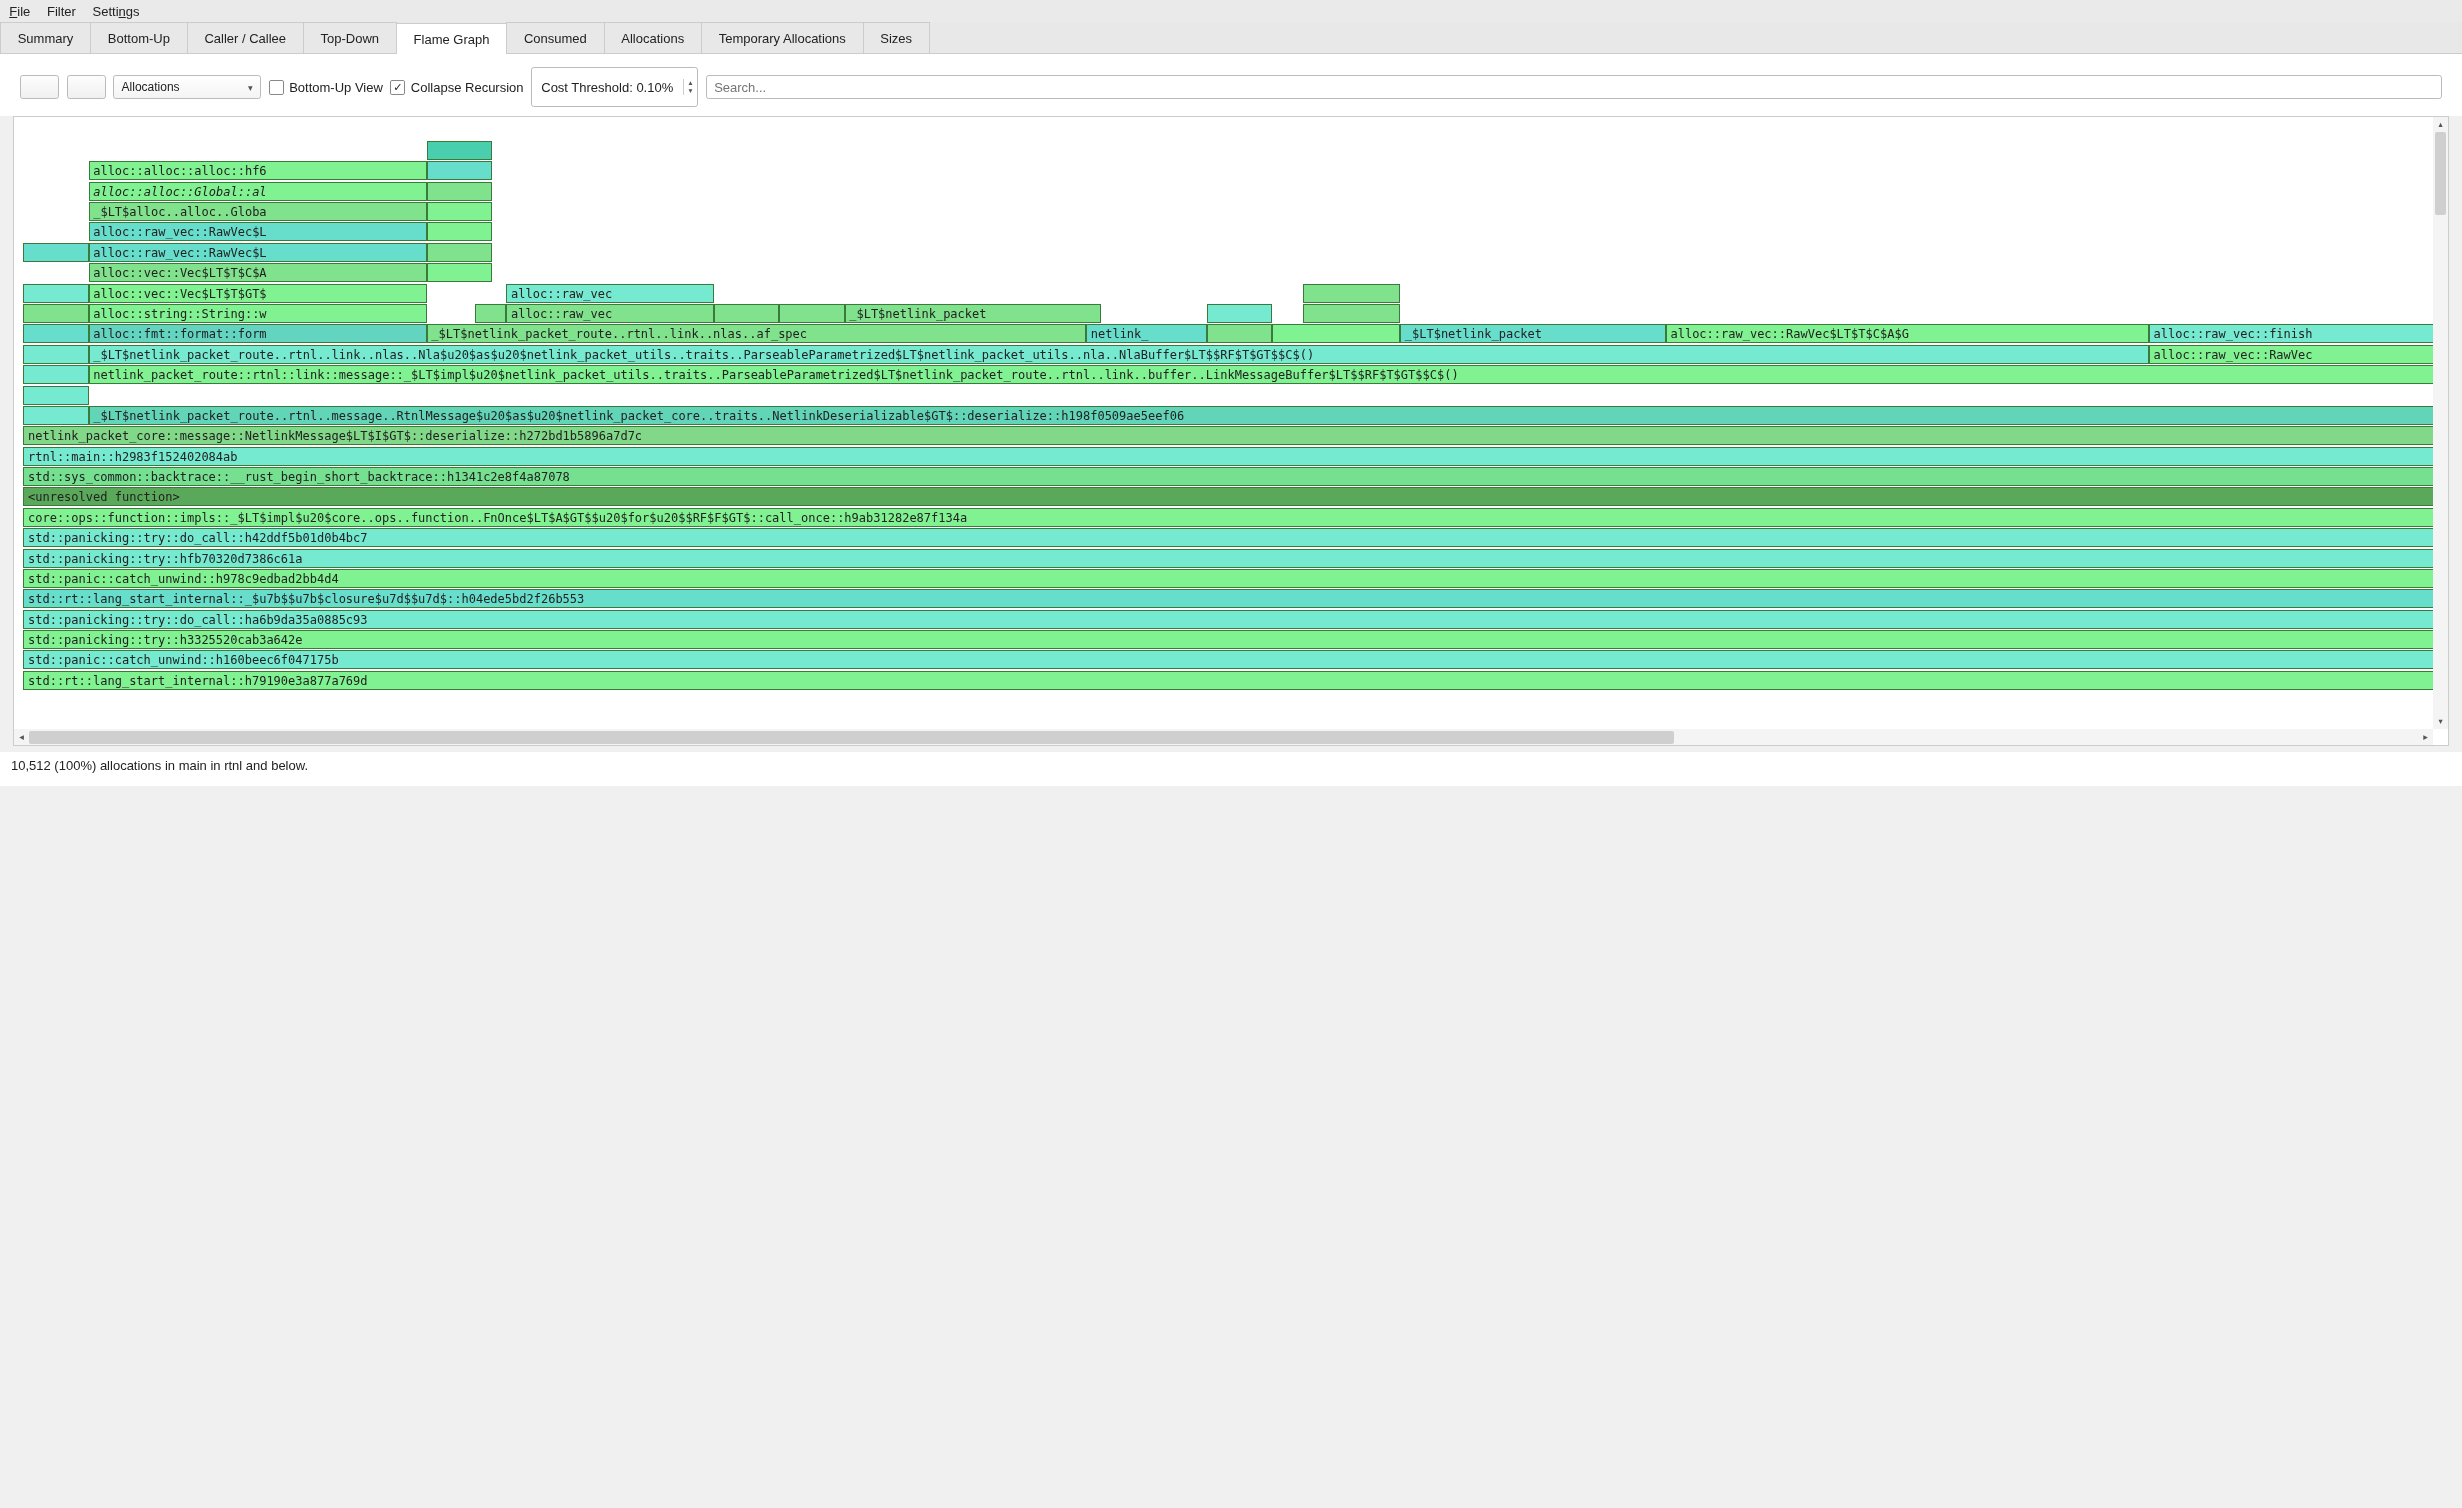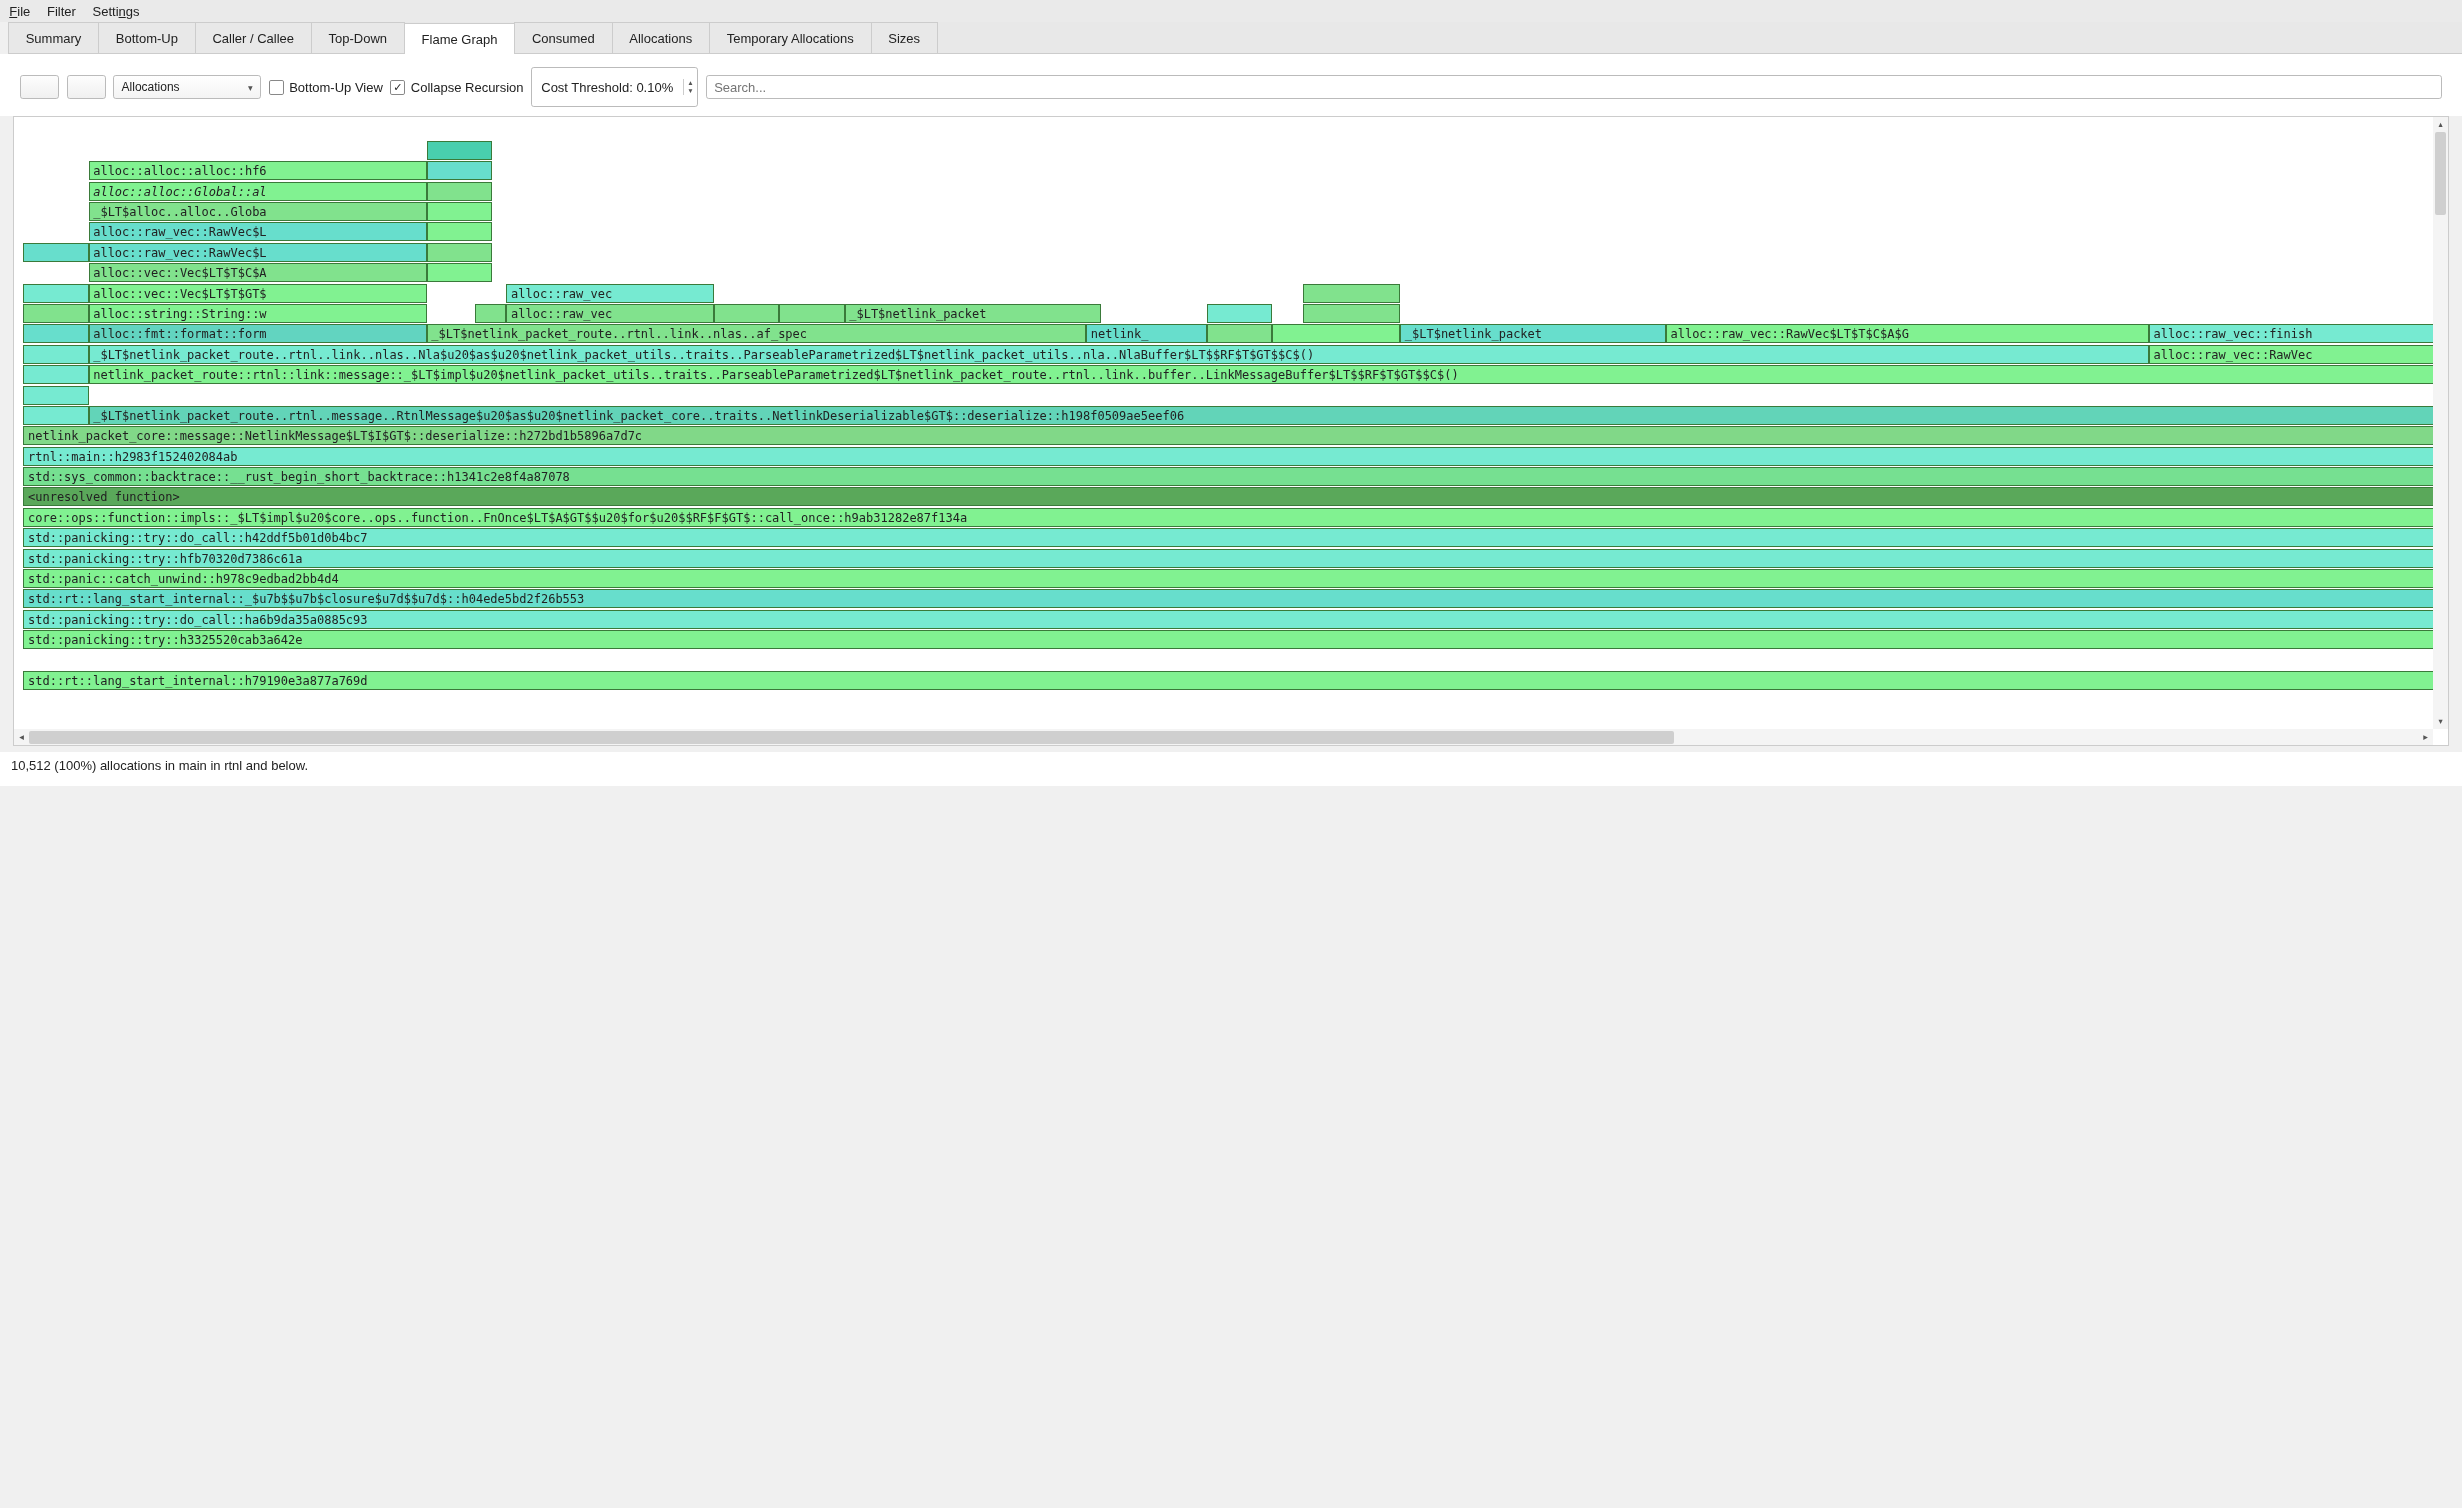--- a/index.html
+++ b/index.html
@@ -1,20 +1,20 @@
 <!DOCTYPE html>
 <html style="font-size:15px"><head>
 <meta charset="utf-8">
 <style>
 * { margin:0; padding:0; box-sizing:border-box; }
 body { font-family:-apple-system,BlinkMacSystemFont,"Segoe UI",sans-serif; font-size:12px; background:#f0f0f0; color:#222; }
 .menubar { display:flex; gap:16.7px; padding:3.7px 9.3px; background:#eaeaea; font-size:13px; }
 .menubar span { cursor:default; }
 .menubar span u { text-decoration:underline; }
-.tabbar { display:flex; background:#e8e8e8; border-bottom:0.9px solid #ccc;margin-left:8px; }
+.tabbar { display:flex; background:#e8e8e8; border-bottom:0.9px solid #ccc; }
 .tab { padding:7.4px 16.7px; border:0.9px solid #ccc; border-bottom:none; margin-right:-0.9px; background:#e8e8e8; cursor:default; font-size:13px; }
 .tab.active { background:#fff; position:relative; top:0.9px; }
 .toolbar { display:flex; align-items:center; gap:7.4px; padding:13px 20.4px 9.3px; background:#fff; }
 .btn-sq { width:39px; height:24px; border:0.9px solid #bbb; border-radius:2.8px; background:linear-gradient(#fdfdfd,#f0f0f0); }
 .select { display:flex; align-items:center; justify-content:space-between; min-width:148px; height:24px; padding:0 7.4px; border:0.9px solid #bbb; border-radius:2.8px; background:linear-gradient(#fff,#f4f4f4); cursor:default; }
 .chev { font-size:9.3px; color:#555; }
 .chk { display:flex; align-items:center; gap:5.6px; cursor:default; font-size:13px; }
 .chk .box { width:15px; height:15px; border:0.9px solid #888; border-radius:1.9px; background:#fff; display:flex; align-items:center; justify-content:center; font-size:11px; }
 .spin { display:flex; align-items:center; border:0.9px solid #bbb; border-radius:2.8px; height:40px; background:#fff; }
 .spin .v { padding:0 9.3px; font-size:13px; }
@@ -77,20 +77,21 @@
         <span>▼</span>
       </span>
   </div>
   <input class="search" placeholder="Search..." style="">
 </div>
 
 <div class="canvas-wrap" style="height:630px;">
   <div class="flame" id="flame">
       <div class="fb" style="left: 0%; width: 100%; top: 543px; background: #7dd3fc;">main</div>
       <div class="fb" style="left: 0%; width: 100%; top: 543px; background: rgb(129, 242, 145);">std::rt::lang_start_internal::h79190e3a877a769d</div>
+      <div class="fb" style="left: 0%; width: 100%; top: 522px; background: rgb(118, 234, 209);">std::panic::catch_unwind::h160beec6f047175b</div>
       <div class="fb" style="left: 0%; width: 100%; top: 502px; background: rgb(129, 242, 145);">std::panicking::try::h3325520cab3a642e</div>
       <div class="fb" style="left: 0%; width: 100%; top: 482px; background: rgb(118, 234, 209);">std::panicking::try::do_call::ha6b9da35a0885c93</div>
       <div class="fb" style="left: 0%; width: 100%; top: 461px; background: rgb(103, 222, 204);">std::rt::lang_start_internal::_$u7b$$u7b$closure$u7d$$u7d$::h04ede5bd2f26b553</div>
       <div class="fb" style="left: 0%; width: 100%; top: 441px; background: rgb(129, 242, 145);">std::panic::catch_unwind::h978c9edbad2bb4d4</div>
       <div class="fb" style="left: 0%; width: 100%; top: 421px; background: rgb(118, 234, 209);">std::panicking::try::hfb70320d7386c61a</div>
       <div class="fb" style="left: 0%; width: 100%; top: 400px; background: rgb(118, 234, 209);">std::panicking::try::do_call::h42ddf5b01d0b4bc7</div>
       <div class="fb" style="left: 0%; width: 100%; top: 380px; background: rgb(129, 242, 145);">core::ops::function::impls::_$LT$impl$u20$core..ops..function..FnOnce$LT$A$GT$$u20$for$u20$$RF$F$GT$::call_once::h9ab31282e87f134a</div>
       <div class="fb" style="left: 0%; width: 100%; top: 359px; background: rgb(90, 168, 90);">&lt;unresolved function&gt;</div>
       <div class="fb" style="left: 0%; width: 100%; top: 339px; background: rgb(118, 224, 145);">std::sys_common::backtrace::__rust_begin_short_backtrace::h1341c2e8f4a87078</div>
       <div class="fb" style="left: 0%; width: 100%; top: 319px; background: rgb(118, 234, 209);">rtnl::main::h2983f152402084ab</div>

